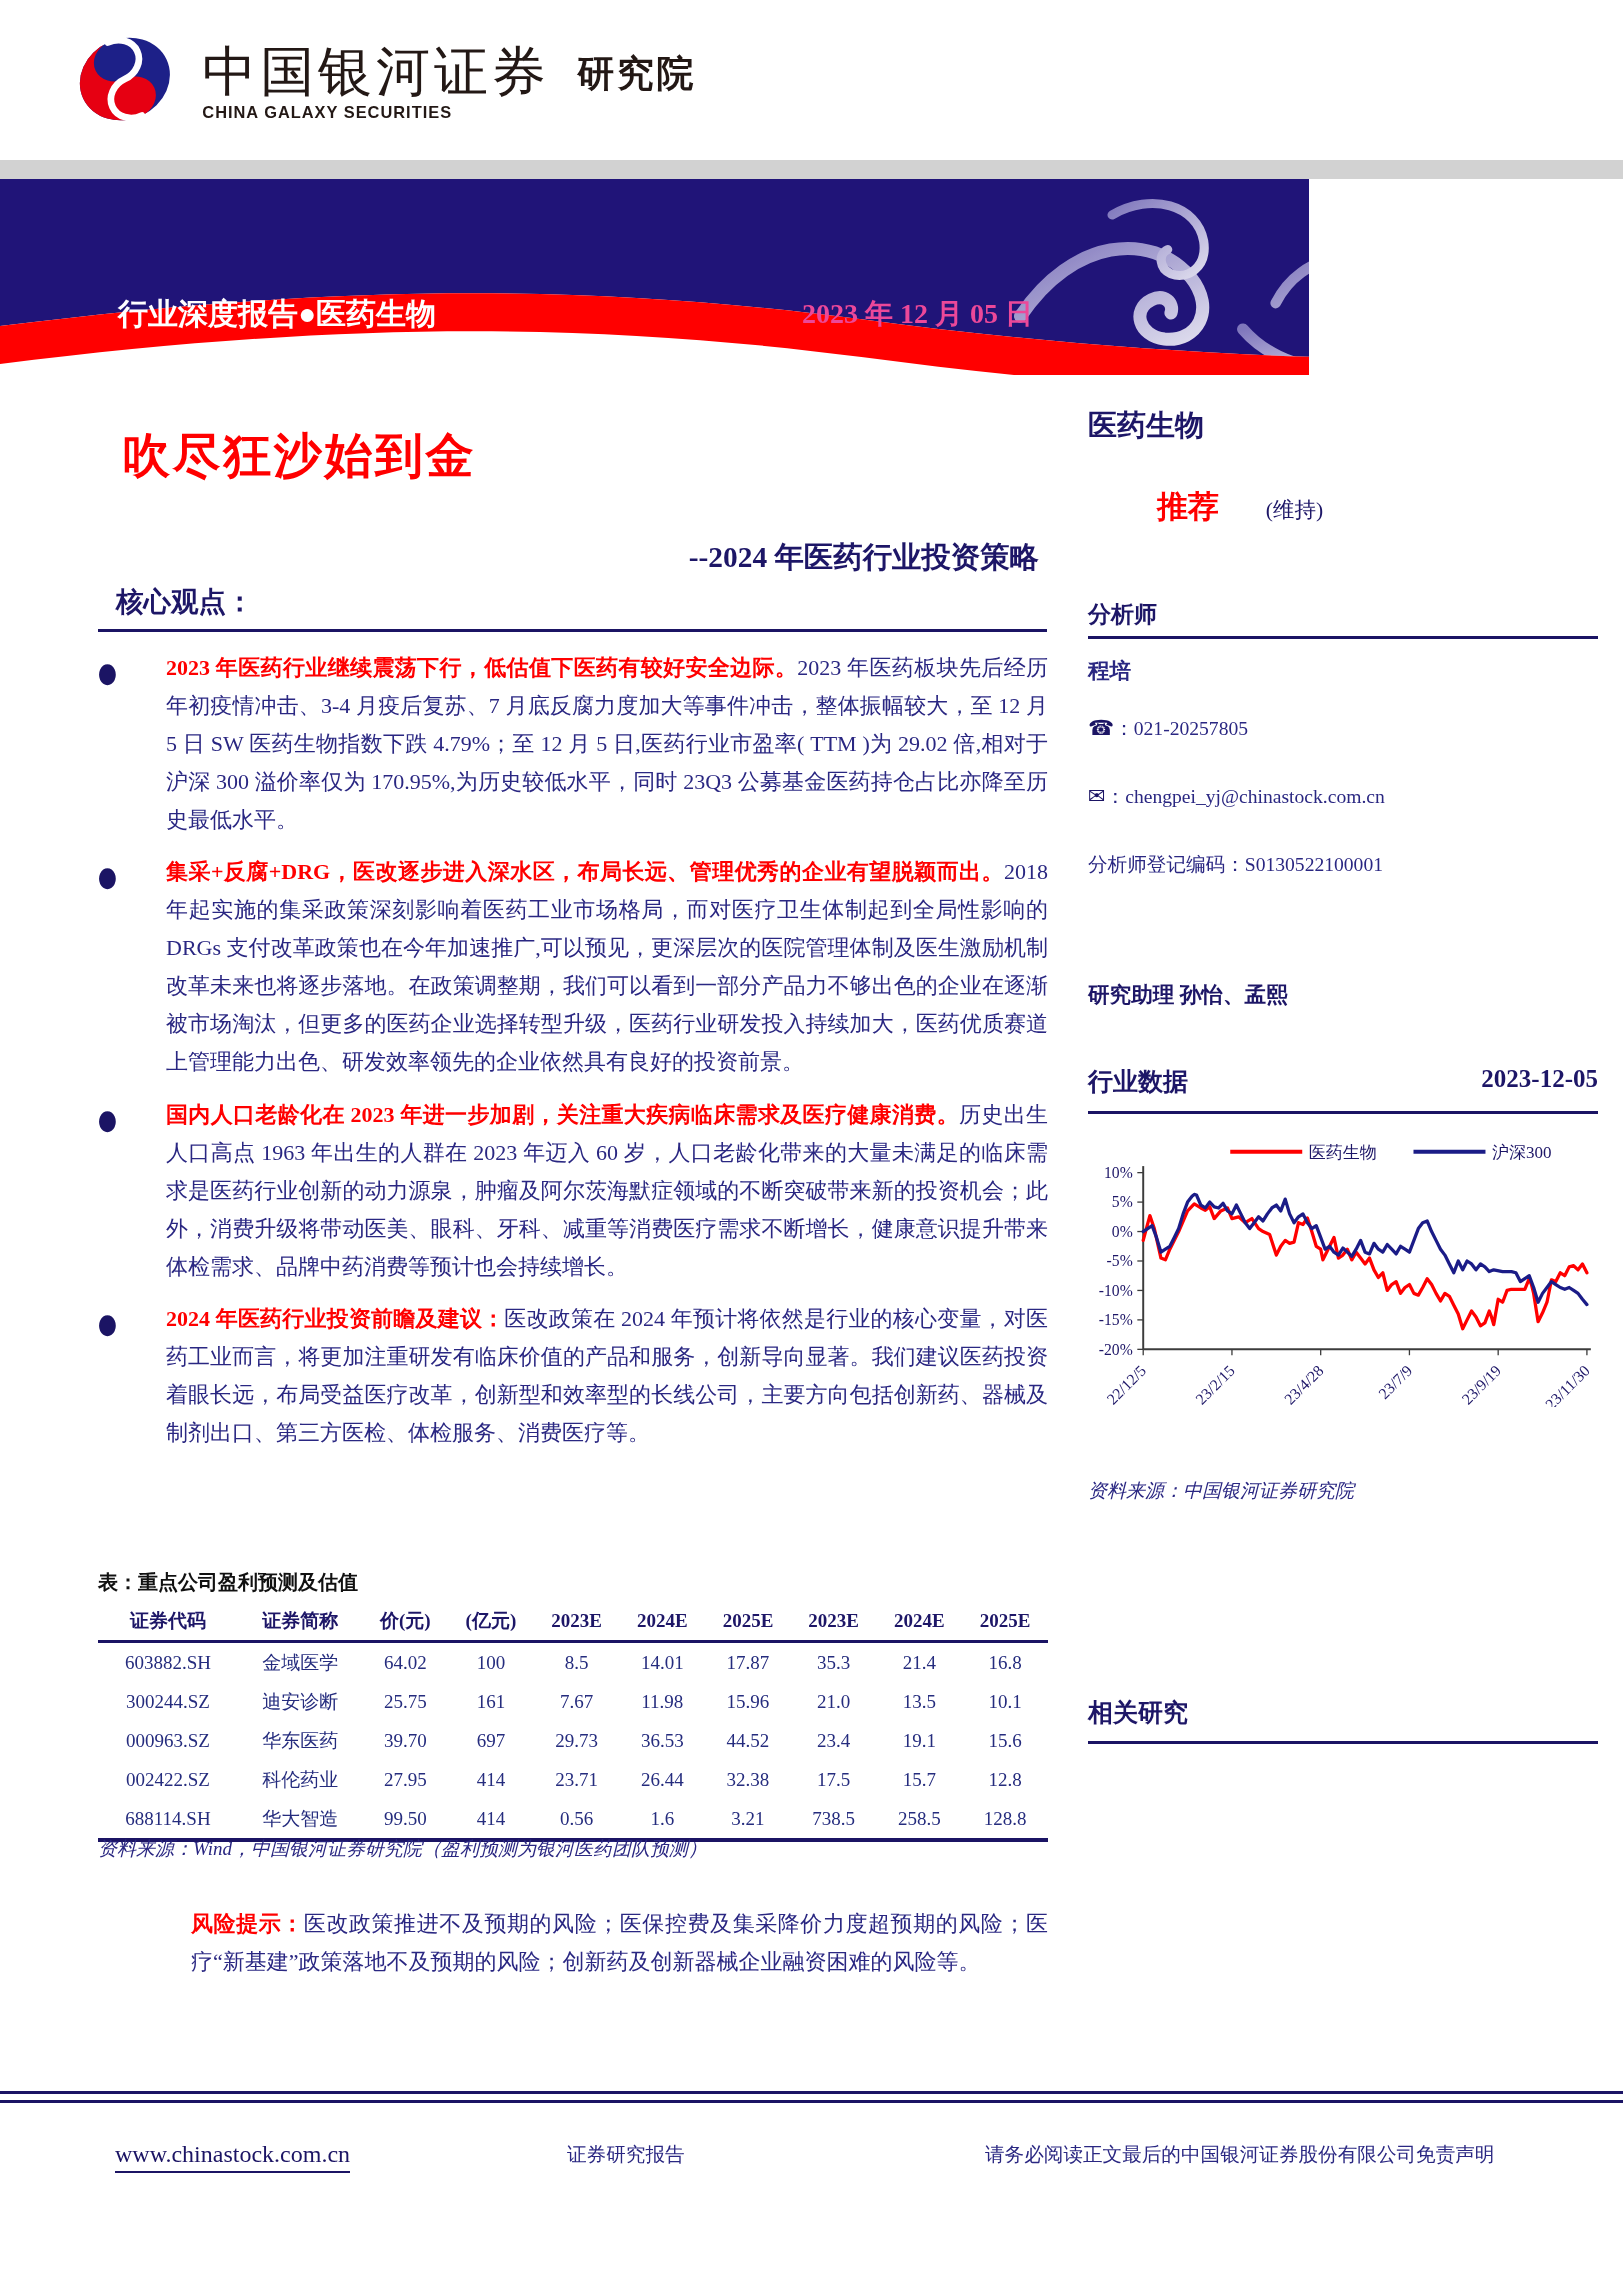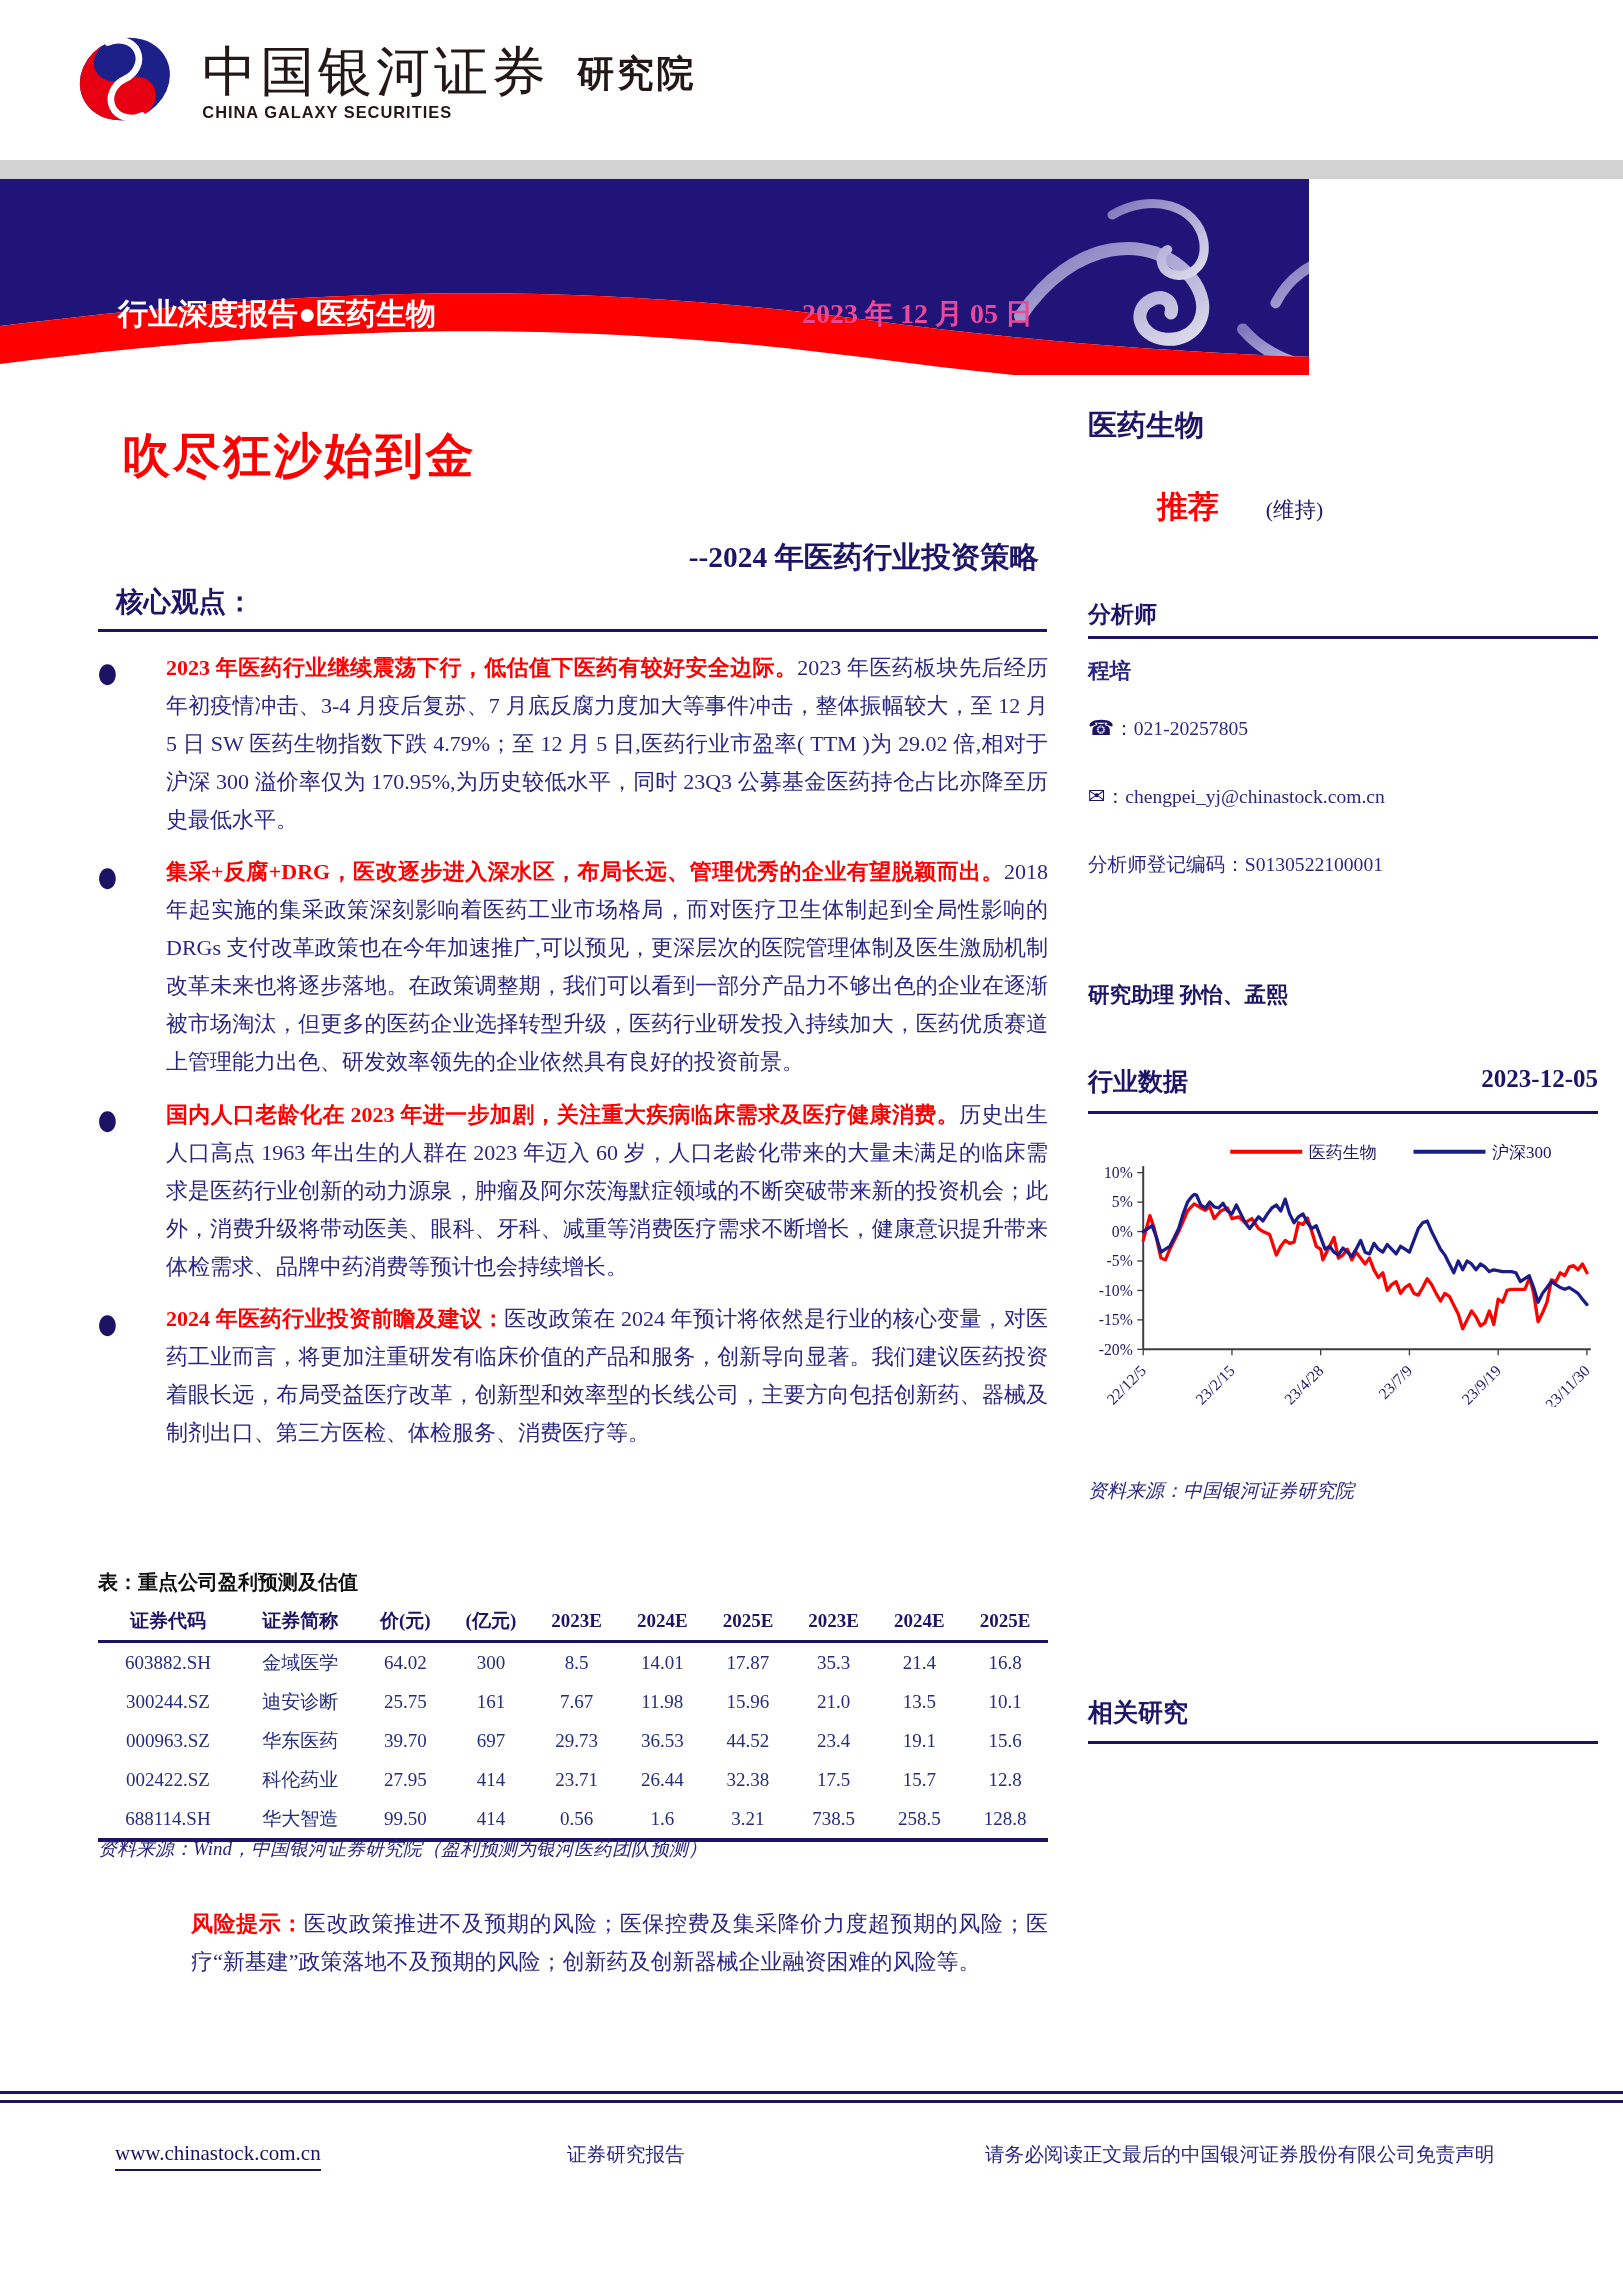--- a/index.html
+++ b/index.html
@@ -61,21 +61,21 @@
   .sb-ico{font-family:"DejaVu Sans",sans-serif;color:#1b1464;font-size:21px;}
   .sb-assist{position:absolute;left:1088px;top:980px;color:#1d1667;font-weight:bold;font-size:21.6px;}
   .sb-data-h{position:absolute;left:1088px;top:1065px;width:510px;display:flex;justify-content:space-between;
              color:#1d1667;font-weight:bold;font-size:25px;}
   .sb-chart{position:absolute;left:1083px;top:1132px;}
   .sb-chart-src{position:absolute;left:1088px;top:1478px;color:#2a2782;font-style:italic;font-size:19px;}
   .sb-related{position:absolute;left:1088px;top:1696px;color:#1d1667;font-weight:bold;font-size:25px;}
   
   .foot-rule1{position:absolute;left:0;top:2091px;width:1623px;height:3.3px;background:#1b1464;}
   .foot-rule2{position:absolute;left:0;top:2100px;width:1623px;height:3.3px;background:#1b1464;}
-  .foot-url{position:absolute;left:115px;top:2141px;color:#1b1464;font-size:21px;
+  .foot-url{position:absolute;left:115px;top:2141px;color:#1b1464;font-size:24px;
             border-bottom:2px solid #1b1464;padding-bottom:2.6px;}
   .foot-center{position:absolute;left:567px;top:2141px;color:#2a2782;font-size:19.6px;}
   .foot-right{position:absolute;left:985px;top:2141px;color:#2a2782;font-size:19.6px;}
 </style>
 </head>
 <body>
 
 <div class="page">
 
   <div class="logo-wrap">
@@ -162,21 +162,21 @@
             <th>2023E</th>
             <th>2024E</th>
             <th>2025E</th>
           </tr>
       </thead>
       <tbody id="fin-body">
           <tr>
             <td>603882.SH</td>
             <td>金域医学</td>
             <td>64.02</td>
-            <td>300</td>
+            <td>100</td>
             <td>8.5</td>
             <td>14.01</td>
             <td>17.87</td>
             <td>35.3</td>
             <td>21.4</td>
             <td>16.8</td>
           </tr>
           <tr>
             <td>300244.SZ</td>
             <td>迪安诊断</td>

